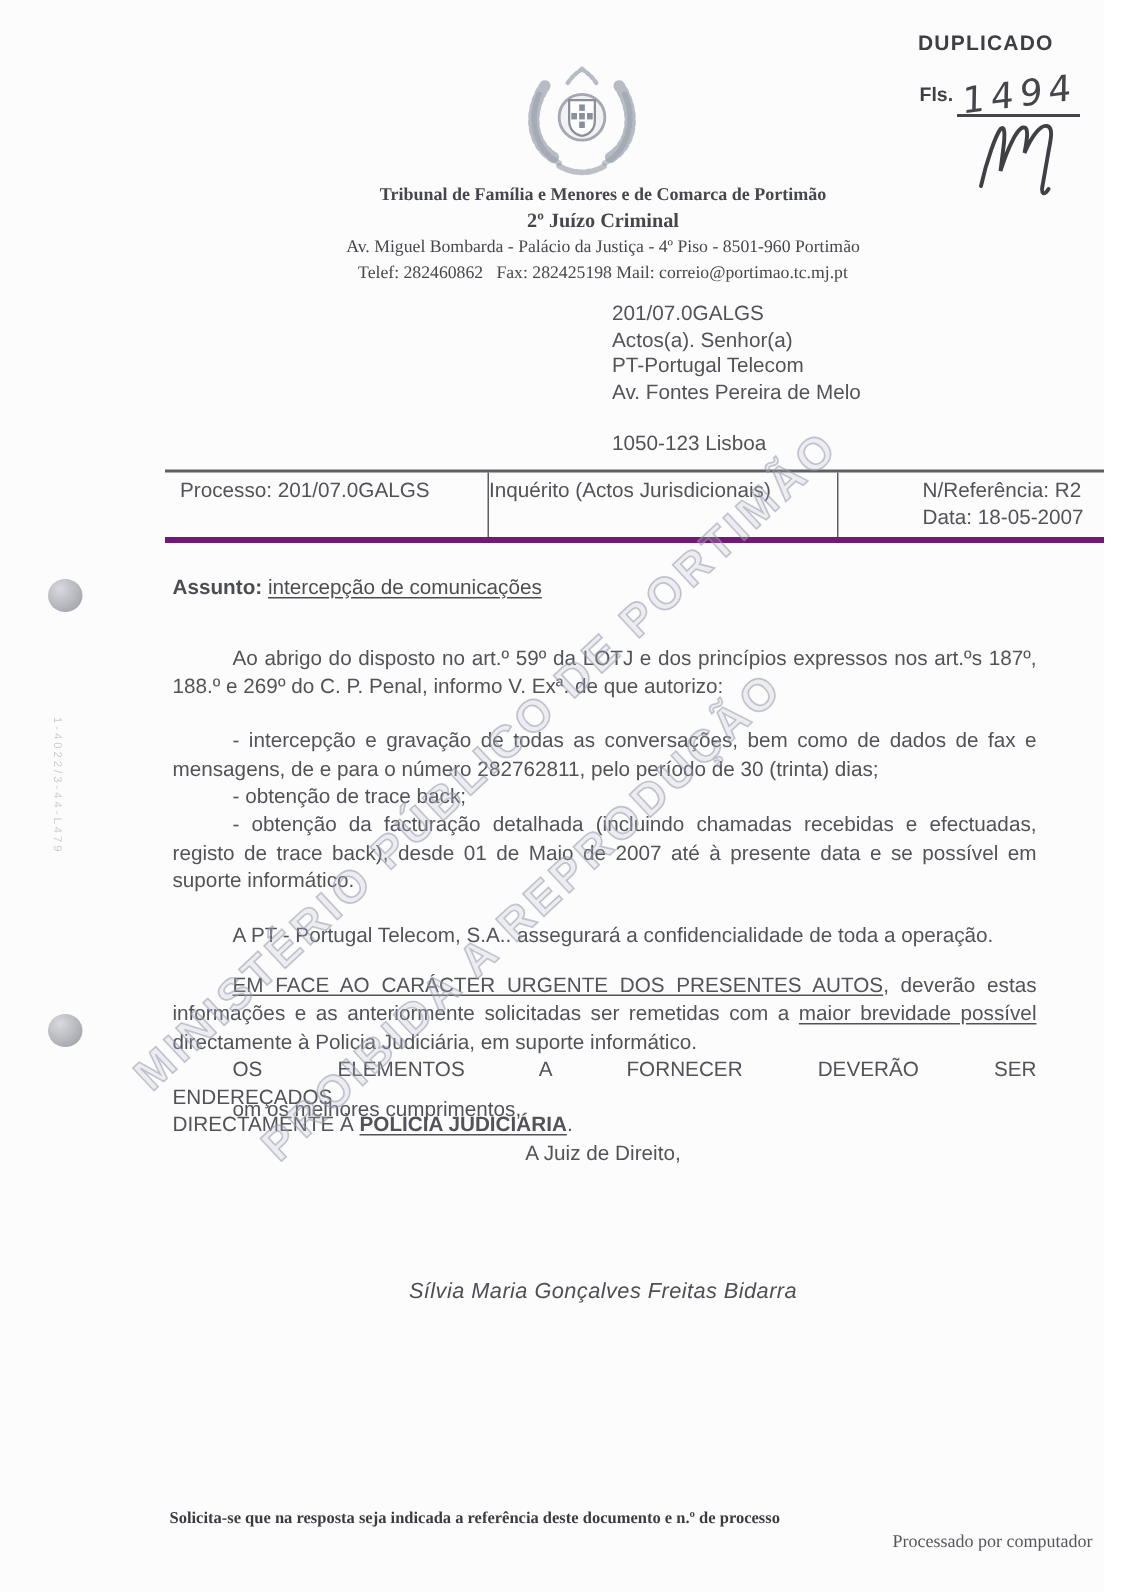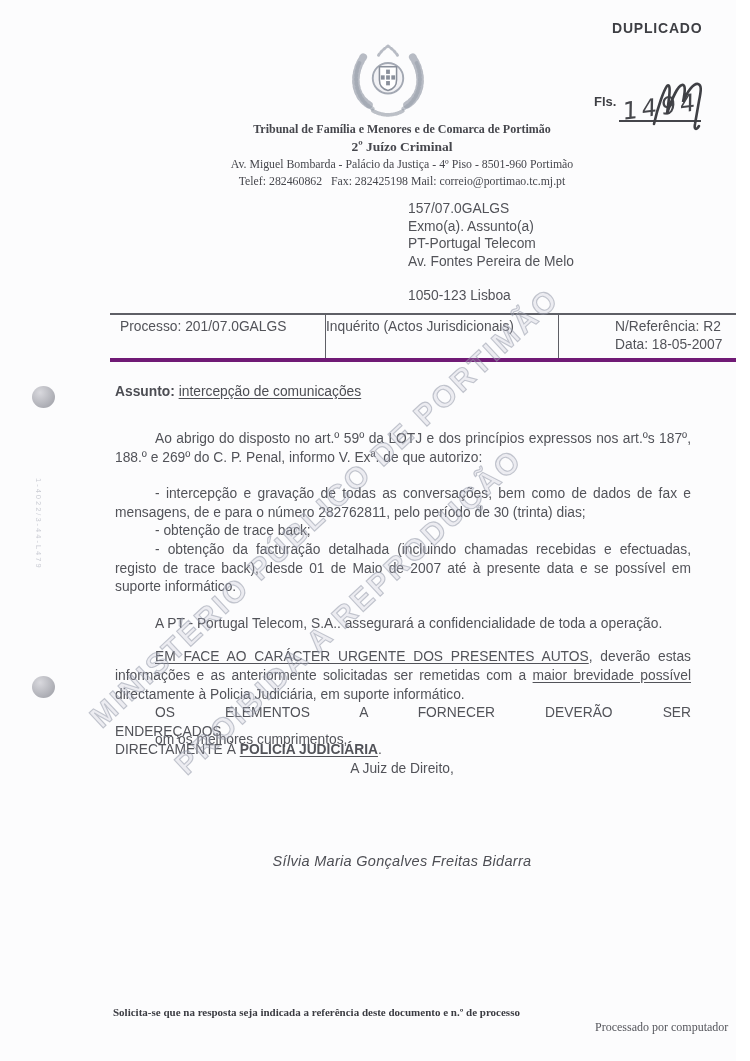--- a/index.html
+++ b/index.html
@@ -5,21 +5,21 @@
   html,body { margin:0; padding:0; background:#ffffff; }
   .page {
     position:relative; width:736px; height:1061px;
     background:#fcfcfd; overflow:hidden;
     font-family:"Liberation Sans", sans-serif;
     color:#525359;
   }
   
   .duplicado { position:absolute; left:612px; top:20px; font-size:14px; font-weight:700;
     letter-spacing:.8px; color:#3e3f44; }
-  .fls-row { position:absolute; left:594px; top:50px; display:flex; align-items:flex-start;margin-top:44px; }
+  .fls-row { position:absolute; left:613px; top:50px; display:flex; align-items:center; }
   .fls-label { font-size:13px; font-weight:700; color:#3e3f44; padding-bottom:3px; }
   .fls-line { display:inline-block; width:82px; border-bottom:2.2px solid #44454a;
     text-align:center; margin-left:3px; }
   .fls-number { display:inline-block; font-family:"DejaVu Sans", sans-serif; font-size:24px;
     color:#45464b; letter-spacing:4px; transform:rotate(-7deg) skewX(-8deg);
     transform-origin:50% 100%; line-height:26px; }
   .initial-svg { position:absolute; left:648px; top:78px; }
   
   .coat { position:absolute; left:340px; top:42px; }
   .header-block { position:absolute; left:55px; top:120px; width:694px; text-align:center;
@@ -113,22 +113,22 @@
   </svg>
 
   <div class="header-block">
     <div class="court-title">Tribunal de Família e Menores e de Comarca de Portimão</div>
     <div class="court-division">2º Juízo Criminal</div>
     <div class="court-address">Av. Miguel Bombarda - Palácio da Justiça - 4º Piso - 8501-960 Portimão</div>
     <div class="court-contacts">Telef: 282460862 &nbsp; Fax: 282425198 Mail: correio@portimao.tc.mj.pt</div>
   </div>
 
   <div class="recipient">
-    <div>157/07.0GALGS</div>
-    <div>Exmo(a). Assunto(a)</div>
+    <div>201/07.0GALGS</div>
+    <div>Actos(a). Senhor(a)</div>
     <div>PT-Portugal Telecom</div>
     <div>Av. Fontes Pereira de Melo</div>
     <div class="recipient-city">1050-123 Lisboa</div>
   </div>
 
   <div class="ref-table">
     <div class="ref-cell1">Processo: 201/07.0GALGS</div>
     <div class="ref-cell2">Inquérito (Actos Jurisdicionais)</div>
     <div class="ref-cell3">
       <div>N/Referência: R2</div>

